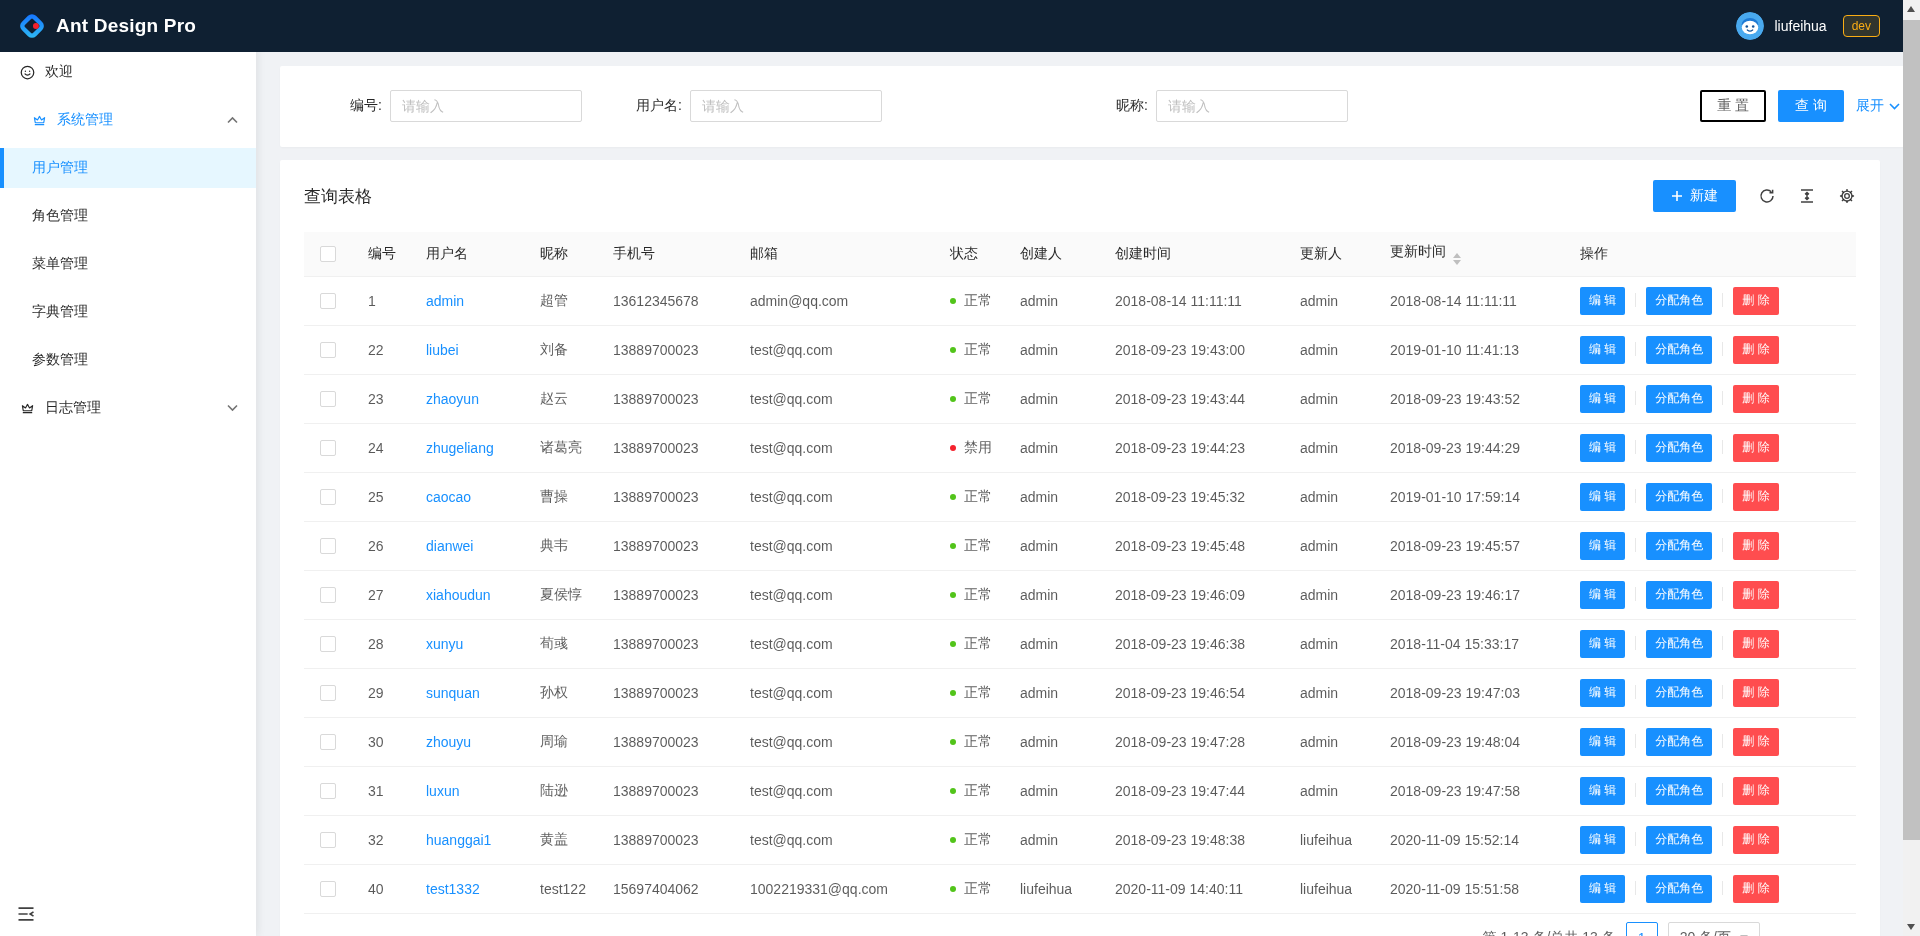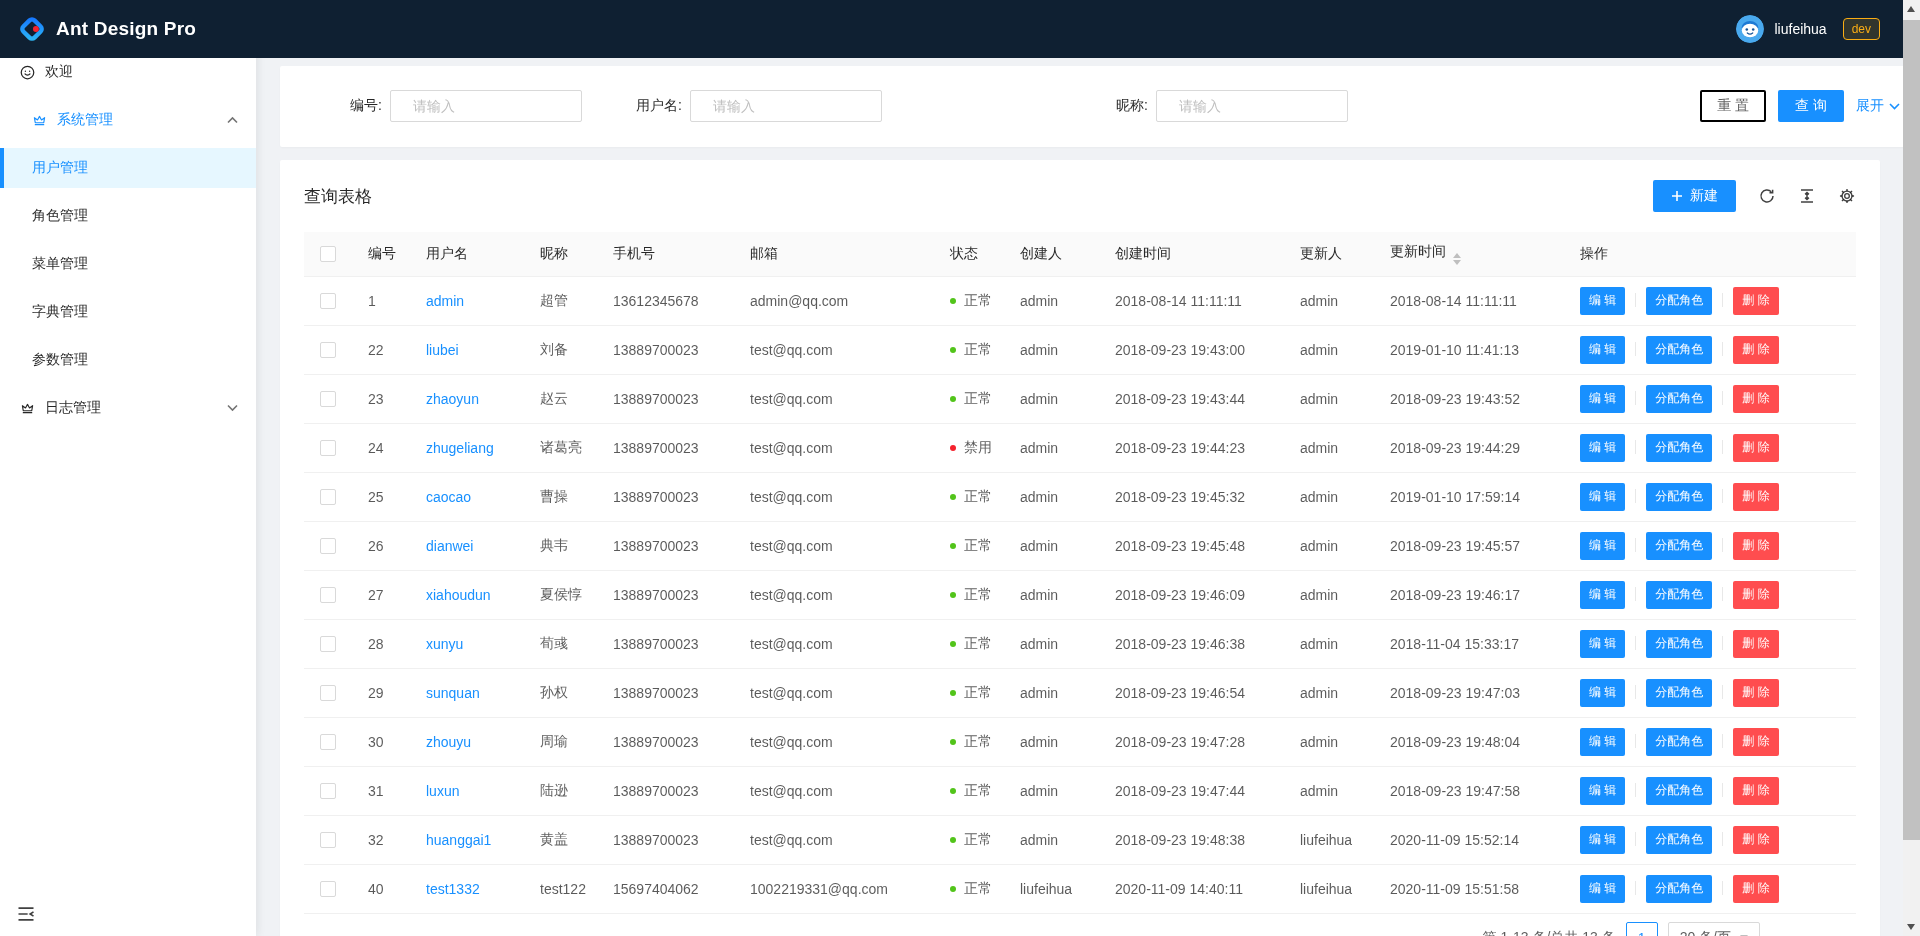--- a/index.html
+++ b/index.html
@@ -2,21 +2,21 @@
 <html><head>
 <meta charset="utf-8">
 <title>Ant Design Pro</title>
 <style>
   * { margin:0; padding:0; box-sizing:border-box; }
   html,body { width:1920px; height:936px; overflow:hidden; }
   body { font-family:"Liberation Sans","DejaVu Sans",sans-serif; background:#f0f2f5; color:rgba(0,0,0,.65); }
   .page { position:relative; width:1920px; height:936px; overflow:hidden; }
 
   
-  .topbar { position:absolute; top:0; left:0; width:1920px; height:58px; background:#0f2032;
+  .topbar { position:absolute; top:0; left:0; width:1920px; height:52px; background:#0f2032;
             display:flex; align-items:center; justify-content:space-between; padding:0 40px 0 18px; z-index:10; }
   .logo-area { display:flex; align-items:center; gap:10px; cursor:pointer; }
   .app-title { color:#fff; font-size:19px; font-weight:700; letter-spacing:.2px; }
   .topbar-right { display:flex; align-items:center; gap:10px; }
   .avatar { width:28px; height:28px; border-radius:50%; overflow:hidden; display:inline-flex; cursor:pointer; }
   .username { color:#fff; font-size:14px; cursor:pointer; }
   .env-tag { border:1px solid #faad14; color:#faad14; background:rgba(250,173,20,.15);
              font-size:12px; line-height:20px; padding:0 8px; border-radius:4px; margin-left:6px; }
 
   
@@ -37,21 +37,21 @@
   
   .main { position:absolute; top:48px; left:256px; width:1647px; height:888px; }
   .card { background:#fff; border-radius:2px; box-shadow:0 1px 2px rgba(0,0,0,.03); }
 
   
   .search-card { position:absolute; top:18px; left:24px; width:1644px; height:81px; }
   .search-field { position:absolute; top:24px; display:flex; align-items:center; }
   .sf-0 { left:70px; } .sf-1 { left:356px; } .sf-2 { left:836px; }
   .search-field .f-label { font-size:14px; color:rgba(0,0,0,.85); margin-right:8px; }
   .search-field input { width:192px; height:32px; border:1px solid #d9d9d9; border-radius:2px;
-                        padding:0 22px; font-size:14px; color:rgba(0,0,0,.65); outline:none;
+                        padding:0 11px; font-size:14px; color:rgba(0,0,0,.65); outline:none;
                         font-family:"Liberation Sans","DejaVu Sans",sans-serif; }
   .search-field input::placeholder { color:#bfbfbf; }
   .search-actions { position:absolute; top:24px; right:24px; display:flex; align-items:center; gap:12px; }
   .btn { height:32px; padding:0 15px; border:2px solid #000000; background:#fff; border-radius:2px;
          font-size:14px; color:rgba(0,0,0,.65); cursor:pointer; font-family:inherit; }
   .btn.primary { background:#1890ff; border-color:#1890ff; color:#fff; }
   .expand-link { color:#1890ff; font-size:14px; display:flex; align-items:center; gap:5px; cursor:pointer; }
 
   
   .table-card { position:absolute; top:112px; left:24px; width:1600px; height:841px; }

